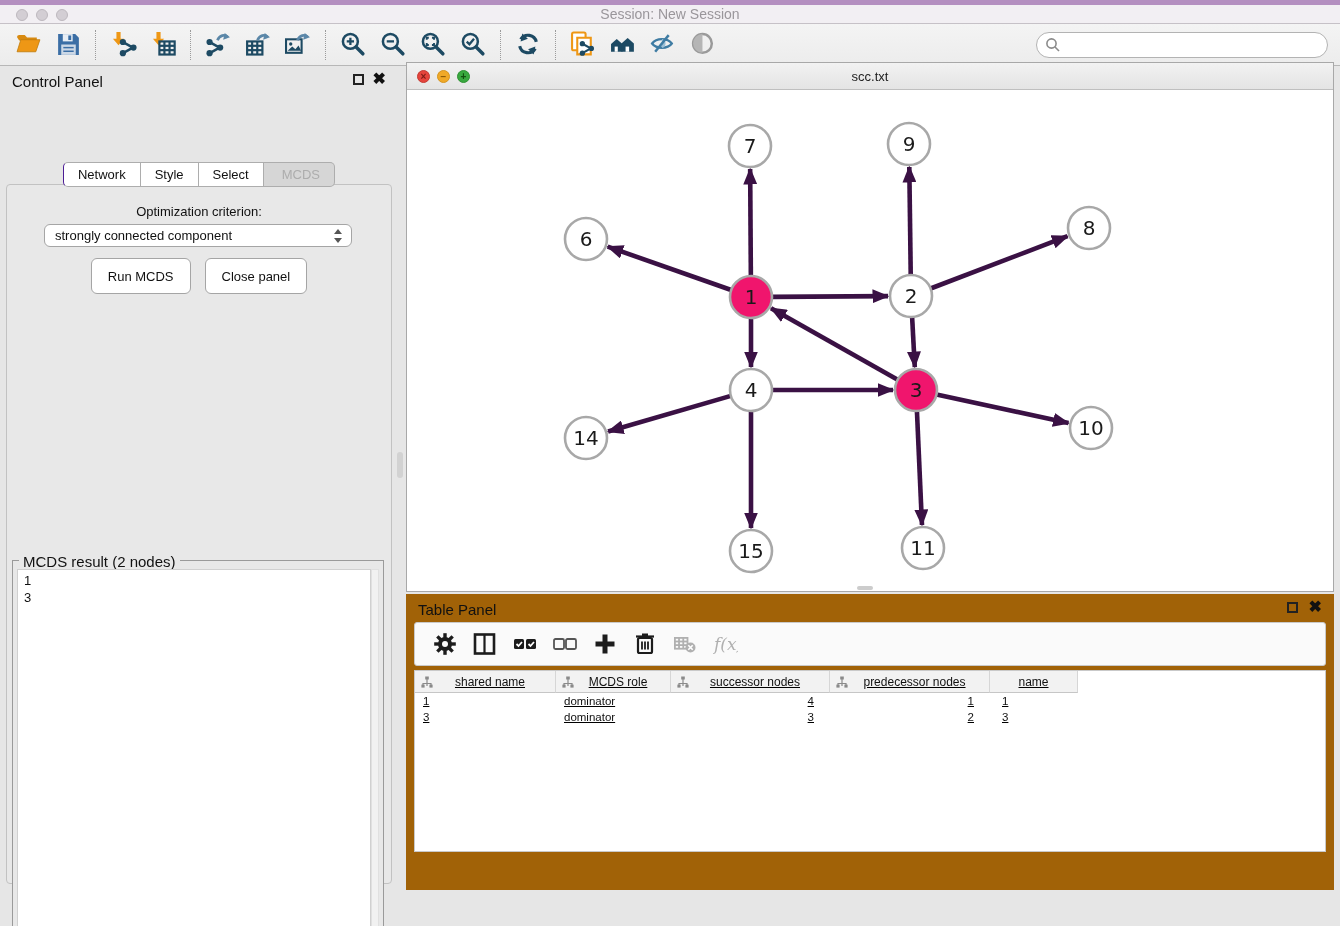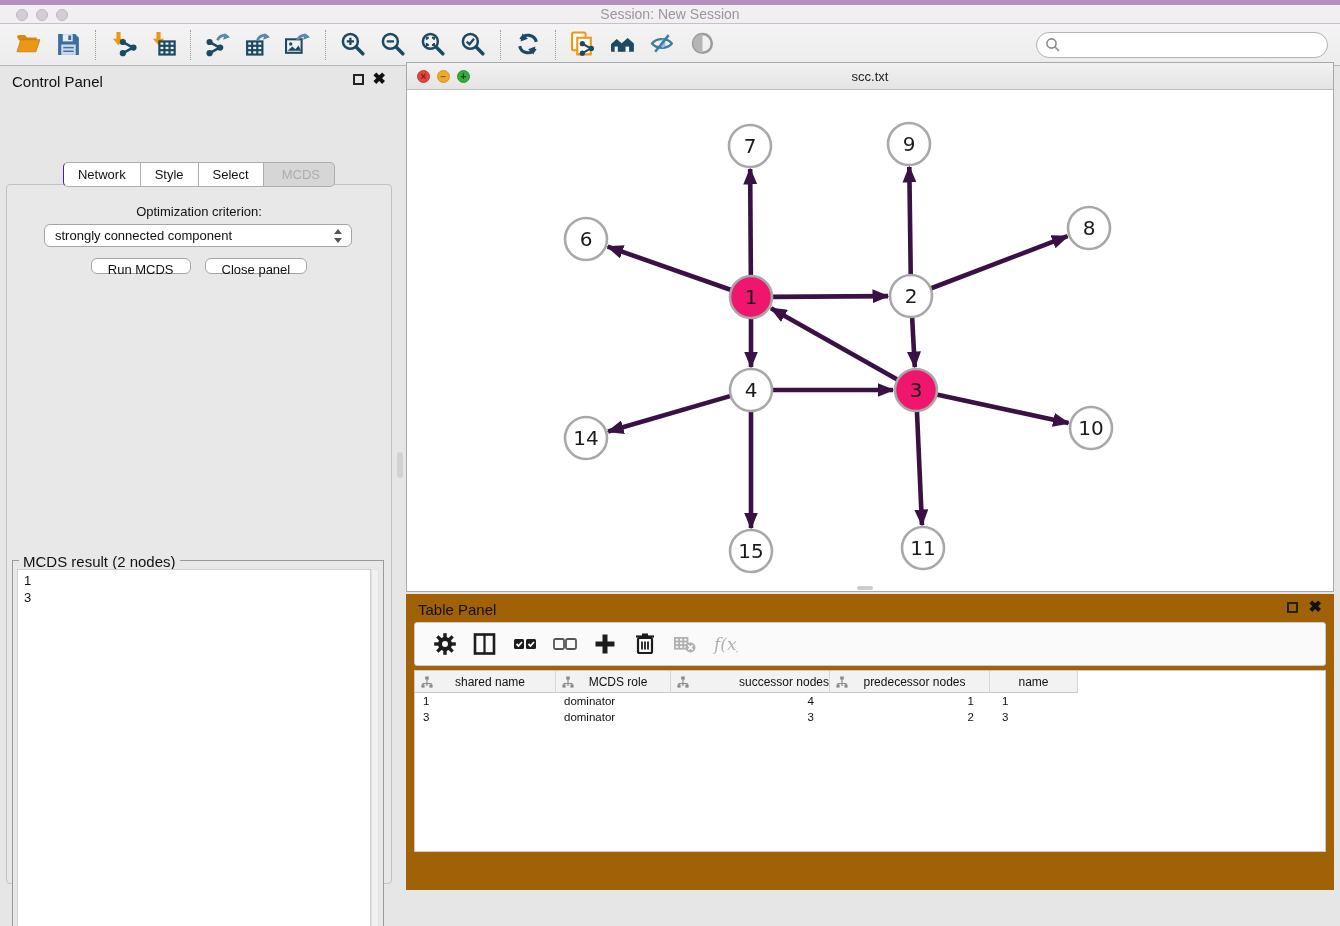--- a/index.html
+++ b/index.html
@@ -45,21 +45,21 @@
   .opt-select { position:absolute; left:44px; top:158px; width:308px; height:23px; background:#fff;
     border:1px solid #a5a5a5; border-radius:6px; font-size:13px; color:#111;
     display:flex; align-items:center; padding-left:10px; }
   .stepper { position:absolute; right:8px; top:4px; width:9px; height:14px; }
   .stepper .up { position:absolute; top:0; left:0; width:0; height:0;
     border-left:4.5px solid transparent; border-right:4.5px solid transparent; border-bottom:5px solid #555; }
   .stepper .dn { position:absolute; bottom:0; left:0; width:0; height:0;
     border-left:4.5px solid transparent; border-right:4.5px solid transparent; border-top:5px solid #555; }
   .cp-buttons { position:absolute; left:0; top:192px; width:100%; display:flex; justify-content:center; gap:14px; }
   .cp-btn { border:1px solid #a5a5a5; border-radius:6px; background:#fff; font-size:13px;
-    color:#111; padding:3px 16px; height:16px; font-family:"Liberation Sans",sans-serif; }
+    color:#111; padding:3px 16px; height:36px; font-family:"Liberation Sans",sans-serif; }
   .mcds-box { position:absolute; left:12px; top:494px; width:372px; height:378px;
     border:1px solid #9a9a9a; background:#e8e8e8; }
   .mcds-legend { position:absolute; left:6px; top:-8px; background:#e8e8e8; padding:0 4px; font-size:15px; color:#111; }
   .mcds-text { position:absolute; left:4px; top:8px; right:12px; bottom:4px; background:#fff;
     border:1px solid #d0d0d0; font-size:13px; color:#111; padding:2px 6px; line-height:17px; white-space:pre; }
   .mcds-scroll { position:absolute; right:4px; top:8px; width:8px; bottom:4px; background:#f1f1f1; border:1px solid #e0e0e0; }
   .cp-splitter { position:absolute; left:397px; top:452px; width:6px; height:26px; background:#d2d2d2; border-radius:3px; }
 
   
   .net-window { position:absolute; left:406px; top:62px; width:928px; height:530px;
@@ -72,21 +72,21 @@
   .net-canvas { position:absolute; left:0; top:27px; right:0; bottom:0; background:#fff; overflow:hidden; }
   .hthumb { position:absolute; left:450px; bottom:1px; width:16px; height:4px; background:#cccccc; border-radius:2px; }
 
   
   .table-panel { position:absolute; left:406px; top:594px; width:928px; height:296px; background:#a16207; }
   .tp-toolbar { position:absolute; left:8px; top:28px; right:8px; height:44px;
     background:#fafafa; border:1px solid #c9c9c9; border-radius:3px;
     display:flex; align-items:center; padding-left:12px; gap:4px; }
   .tp-btn { width:36px; height:36px; display:flex; align-items:center; justify-content:center; }
   .tp-table { position:absolute; left:8px; top:76px; right:8px; height:182px; background:#fff;
-    border:1px solid #c9c9c9; overflow:hidden; }
+    border:1px solid #c9c9c9; overflow:hidden;text-decoration:underline; }
   .thead { display:flex; height:22px; }
   .th { background:#f2f2f2; border-right:1px solid #d6d6d6; border-bottom:1px solid #c6c6c6;
     font-size:12px; color:#111; display:flex; align-items:center; justify-content:center; gap:6px; position:relative; }
   .th .hicon { position:absolute; left:6px; top:5px; }
   .trow { display:flex; height:16px; }
   .td { font-size:11.5px; color:#111; line-height:16px; white-space:nowrap; overflow:hidden; }
   .td.num { text-align:right; padding-right:16px; }
   .tp-tabs { position:absolute; left:0; top:268px; width:100%; display:flex; justify-content:center; }
 
   
@@ -456,21 +456,21 @@
           </div>
           <div class="th" style="width: 115px;">
             <svg class="hicon" width="12" height="12" viewBox="0 0 12 12">
               <path d="M6 3 v3 M2 10 V7.5 h8 V10 M6 6 v4" stroke="#8a8a8a" stroke-width="1.2" fill="none"></path>
               <rect x="4.2" y="0.5" width="3.6" height="3" fill="#8a8a8a"></rect>
               <rect x="0.4" y="8.6" width="3.2" height="3" fill="#8a8a8a"></rect>
               <rect x="8.4" y="8.6" width="3.2" height="3" fill="#8a8a8a"></rect>
             </svg>
             <span style="padding-left:10px">MCDS role</span>
           </div>
-          <div class="th" style="width: 159px; justify-content: flex-end;">
+          <div class="th" style="width: 159px;">
             <svg class="hicon" width="12" height="12" viewBox="0 0 12 12">
               <path d="M6 3 v3 M2 10 V7.5 h8 V10 M6 6 v4" stroke="#8a8a8a" stroke-width="1.2" fill="none"></path>
               <rect x="4.2" y="0.5" width="3.6" height="3" fill="#8a8a8a"></rect>
               <rect x="0.4" y="8.6" width="3.2" height="3" fill="#8a8a8a"></rect>
               <rect x="8.4" y="8.6" width="3.2" height="3" fill="#8a8a8a"></rect>
             </svg>
             <span style="padding-left:10px">successor nodes</span>
           </div>
           <div class="th" style="width: 160px;">
             <svg class="hicon" width="12" height="12" viewBox="0 0 12 12">

